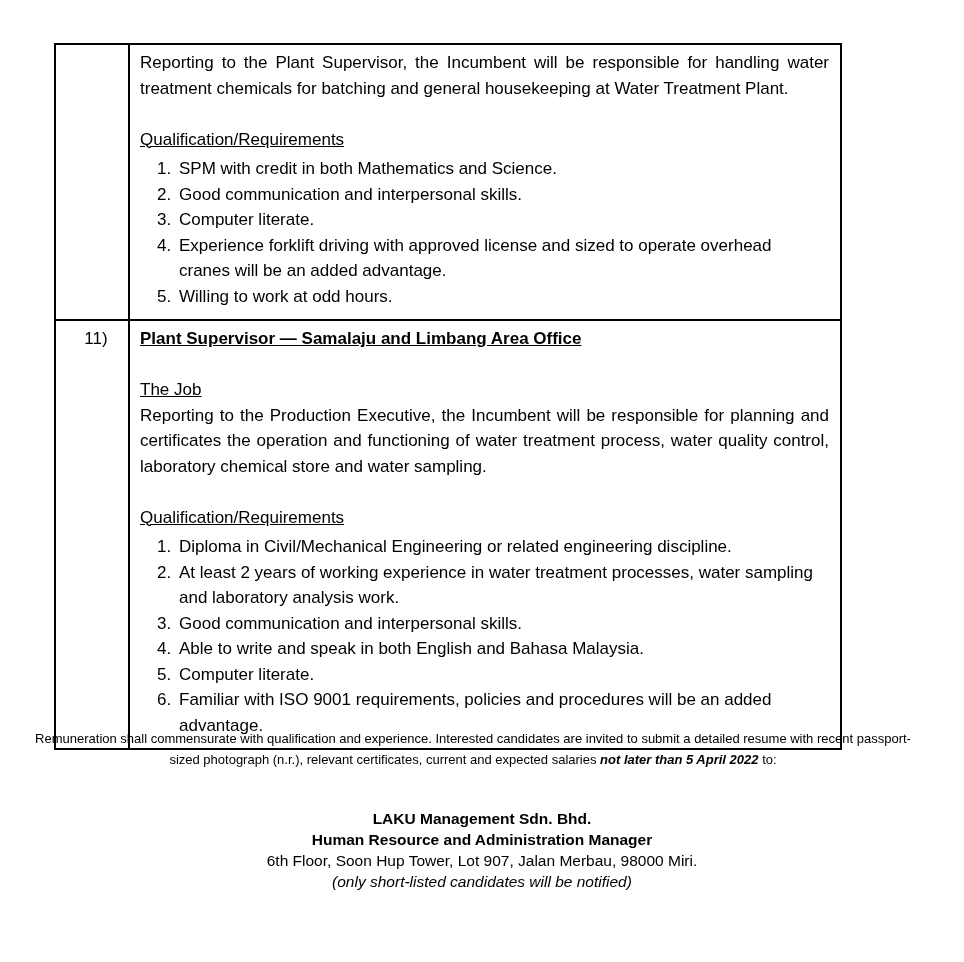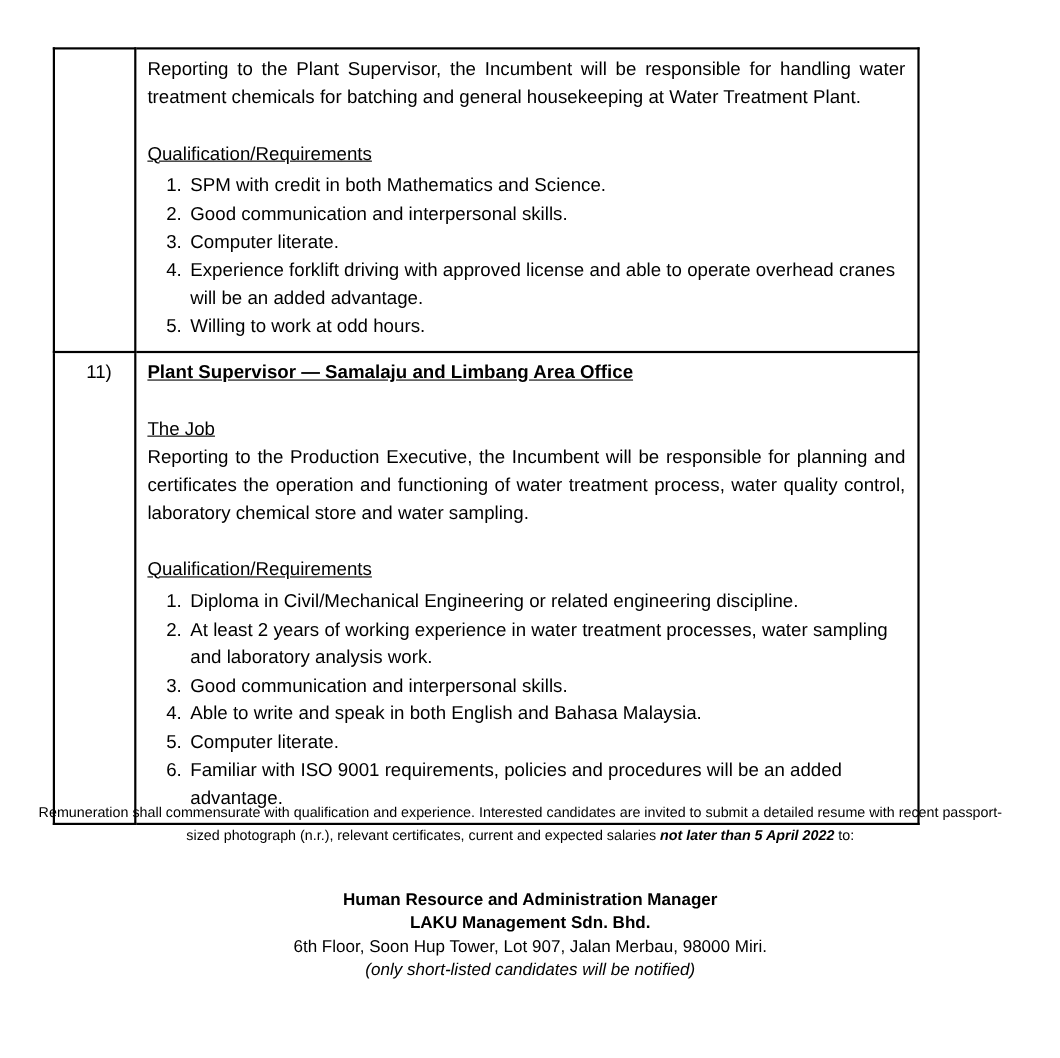--- a/index.html
+++ b/index.html
@@ -12,21 +12,21 @@
     height: 962px;
     position: relative;
     font-family: "Liberation Sans", sans-serif;
     color: #000000;
     overflow: hidden;
   }
 
   
   .job-table {
     position: absolute;
-    left: 48px;
+    left: 54px;
     top: 43px;
     width: 788px;
     border-collapse: collapse;
     table-layout: fixed;
   }
   .job-table td {
     border: 2px solid #000000;
     vertical-align: top;
     font-size: 17px;
     line-height: 25.5px;
@@ -91,21 +91,21 @@
       <span></span>
     </td>
     <td class="content-cell">
       <div class="para-justify">Reporting to the Plant Supervisor, the Incumbent will be responsible for handling water treatment chemicals for batching and general housekeeping at Water Treatment Plant.</div>
       <div class="blank-line"></div>
       <div class="section-heading">Qualification/Requirements</div>
       <ol class="req-list">
         <li>SPM with credit in both Mathematics and Science.</li>
         <li>Good communication and interpersonal skills.</li>
         <li>Computer literate.</li>
-        <li>Experience forklift driving with approved license and able to operate overhead cranes will be an added advantage.</li>
+        <li>Experience forklift driving with approved license and sized to operate overhead cranes will be an added advantage.</li>
         <li>Willing to work at odd hours.</li>
       </ol>
     </td>
   </tr>
   <tr class="row-11">
     <td class="num-cell">
       <span>11)</span>
     </td>
     <td class="content-cell">
       <div class="job-title">Plant Supervisor — Samalaju and Limbang Area Office</div>
@@ -123,17 +123,17 @@
         <li>Familiar with ISO 9001 requirements, policies and procedures will be an added advantage.</li>
       </ol>
     </td>
   </tr>
 </tbody>
   </table>
 
 <div class="closing-para"><span>Remuneration shall commensurate with qualification and experience. Interested candidates are invited to submit a detailed resume with recent passport-sized photograph (n.r.), relevant certificates, current and expected salaries </span><span class="deadline">not later than 5 April 2022</span><span> to:</span></div>
 
 <div class="contact-block">
+  <div class="contact-bold">LAKU Management Sdn. Bhd.</div>
   <div class="contact-bold">Human Resource and Administration Manager</div>
-  <div class="contact-bold">LAKU Management Sdn. Bhd.</div>
   <div>6th Floor, Soon Hup Tower, Lot 907, Jalan Merbau, 98000 Miri.</div>
   <div class="contact-italic">(only short-listed candidates will be notified)</div>
 </div>
 
 </body></html>

